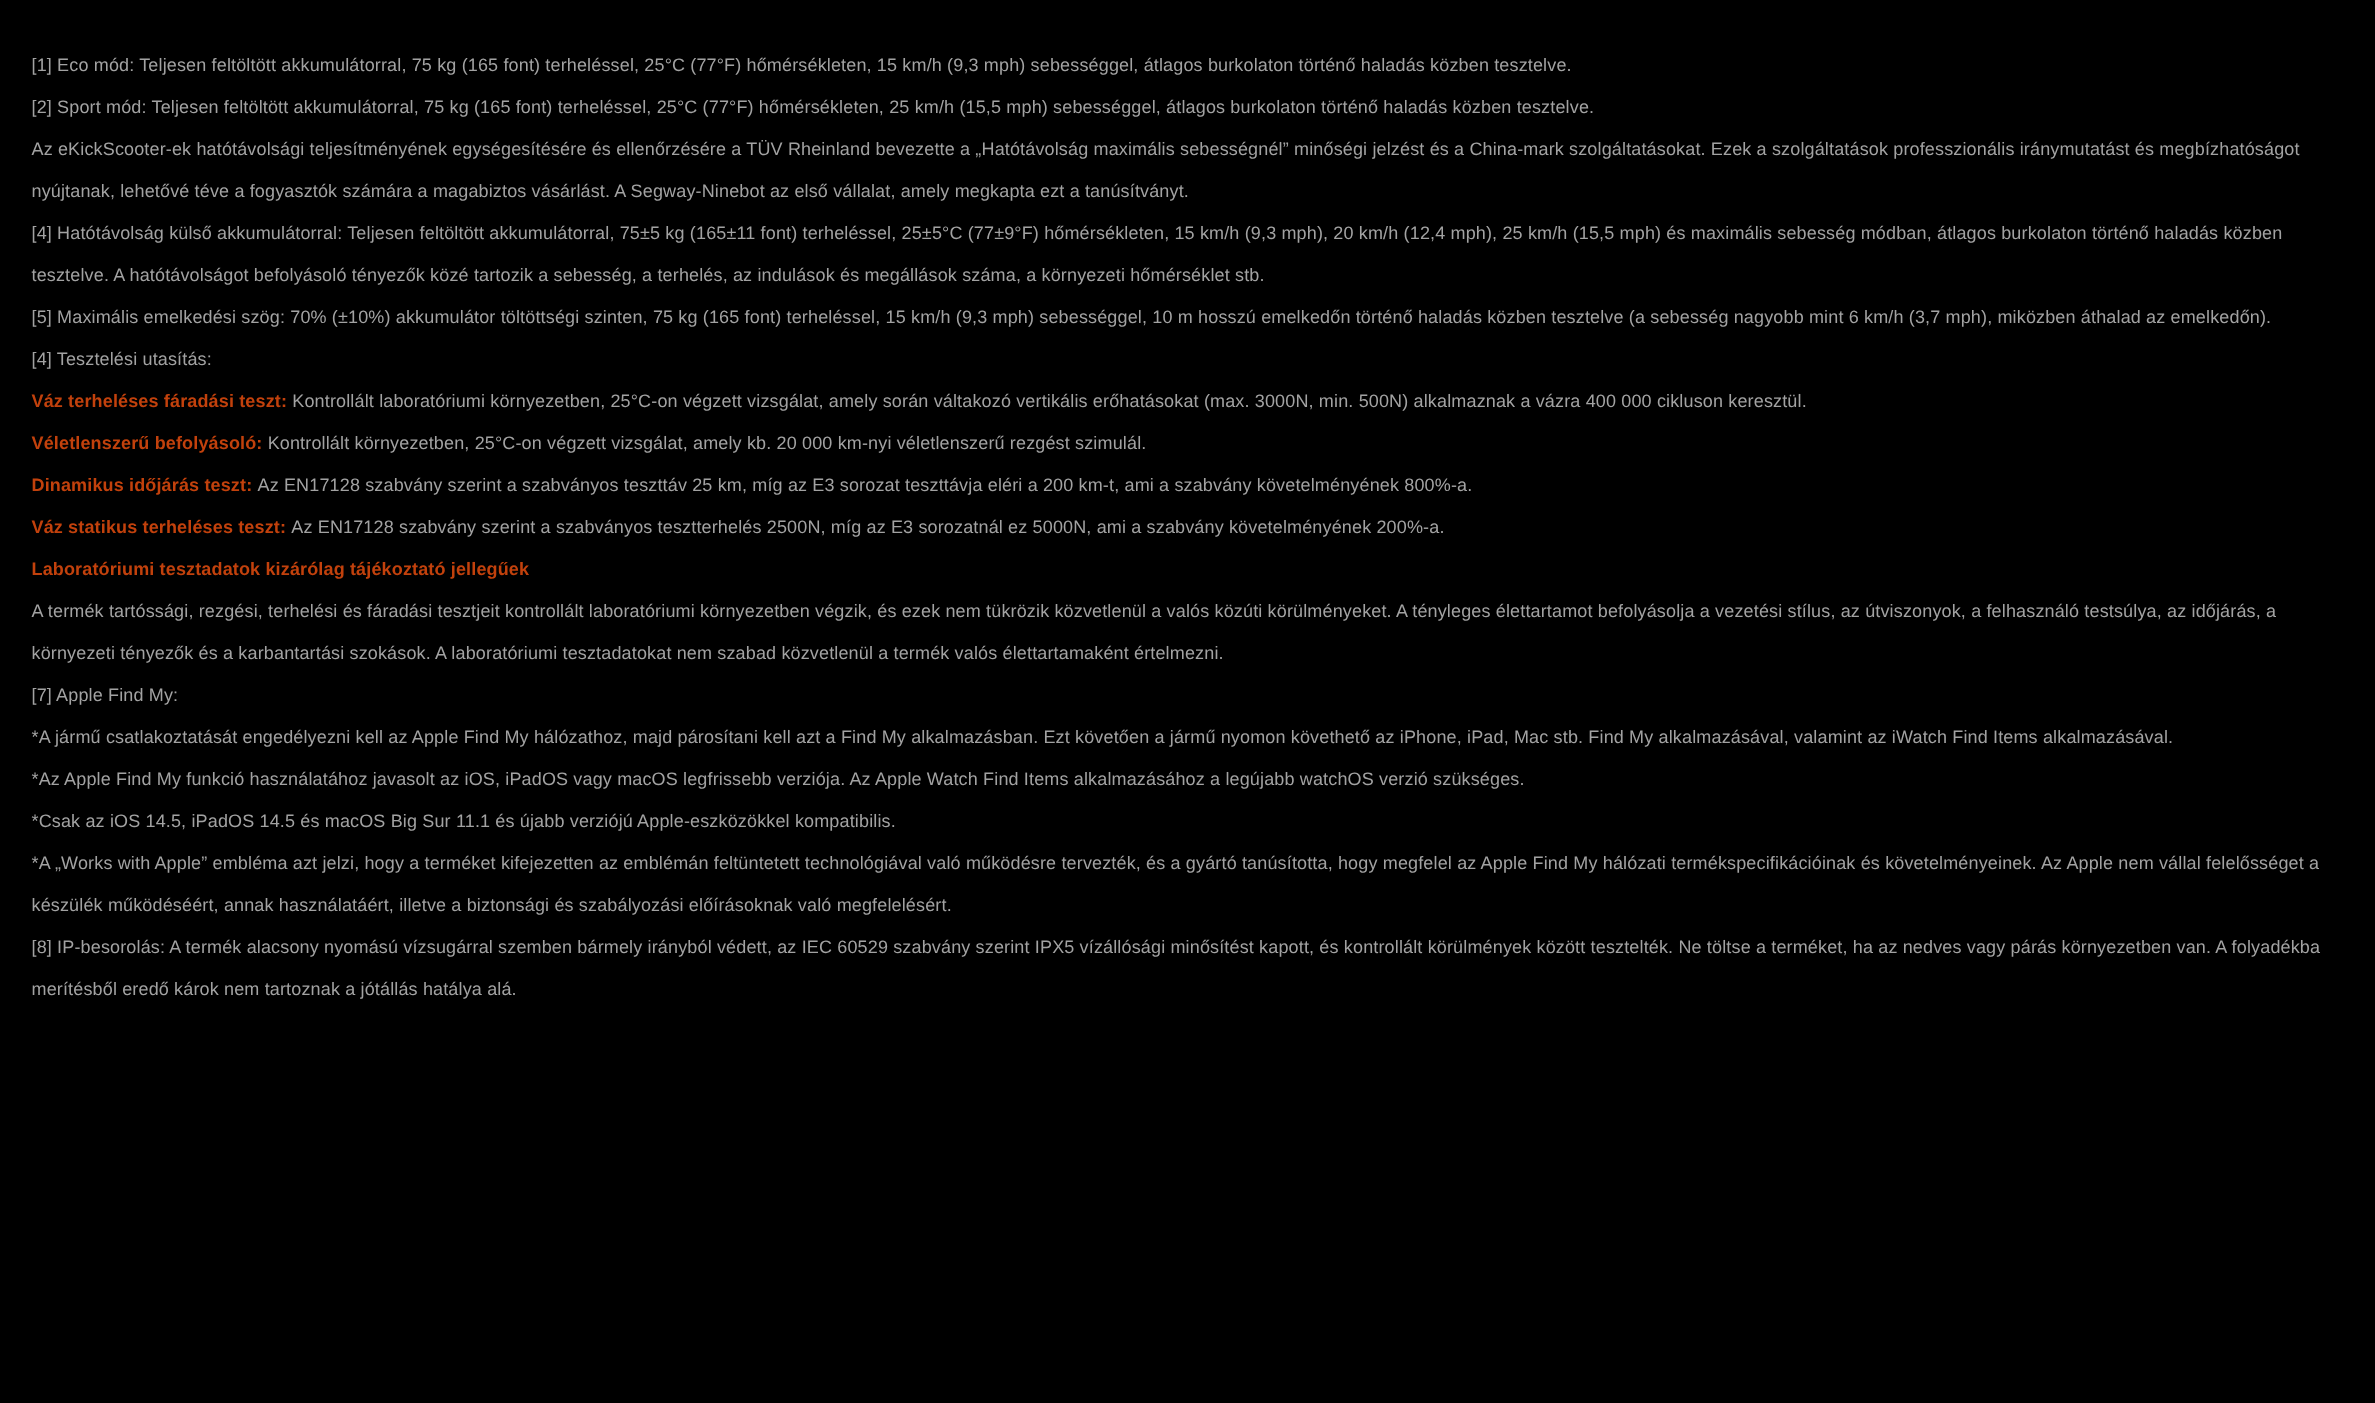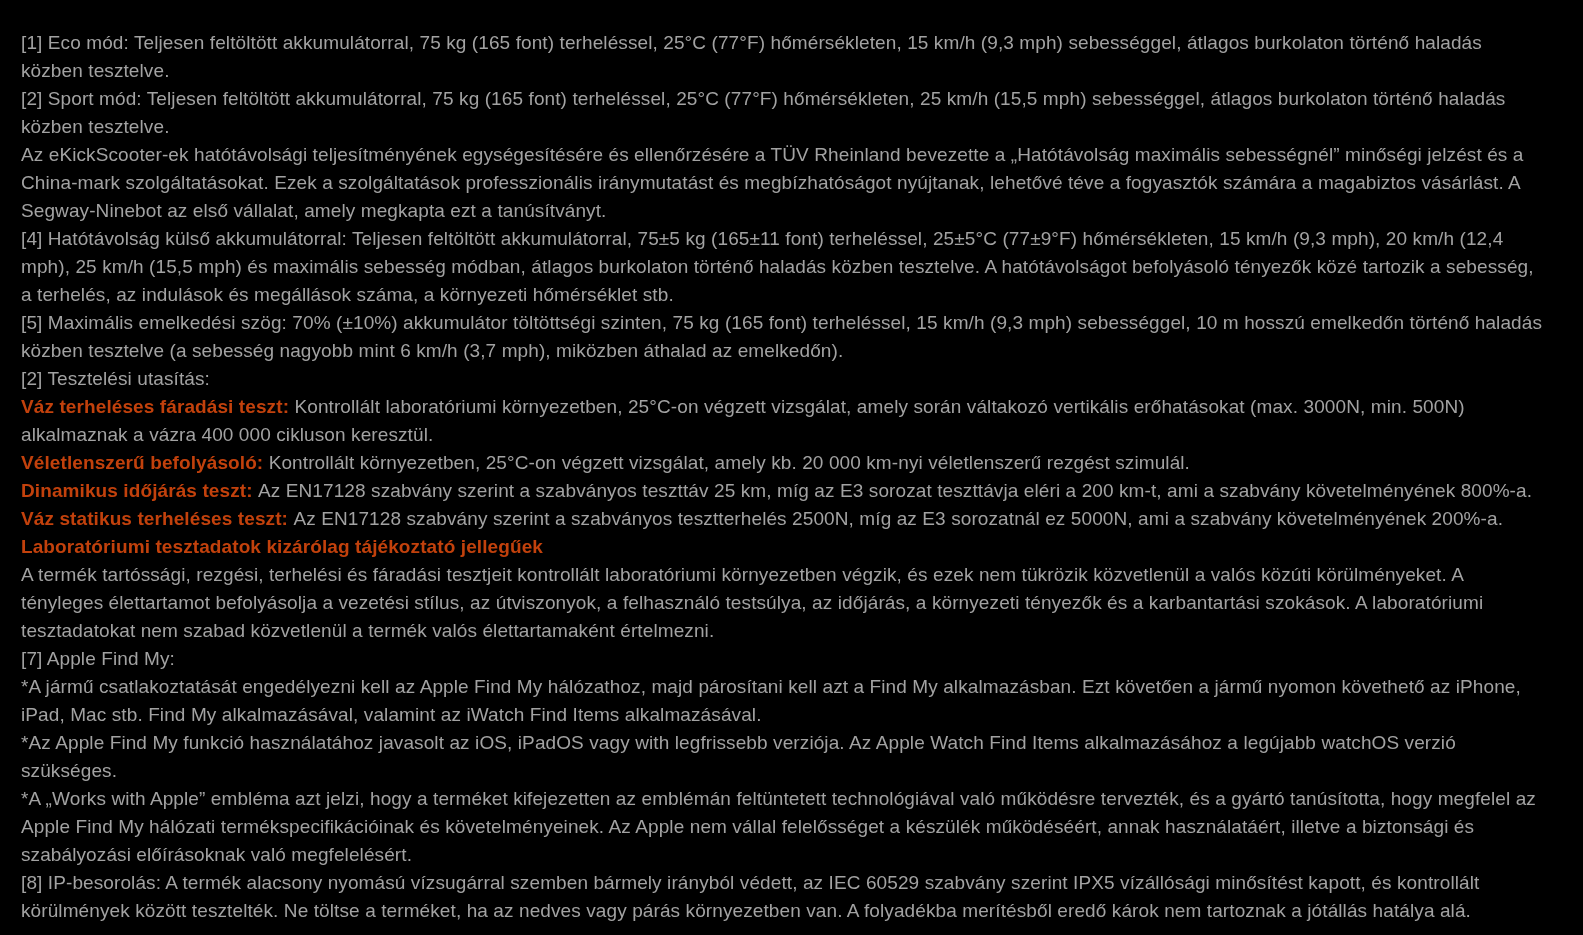--- a/index.html
+++ b/index.html
@@ -13,21 +13,21 @@
     box-sizing: border-box;
     background: #000000;
     overflow: hidden;
   }
   .footnotes {
     box-sizing: border-box;
     width: 100%;
     height: 100%;
     padding: 29px 34px 10px 21px;
     font-family: "Liberation Sans", "DejaVu Sans", sans-serif;
-    font-size: 19px;
+    font-size: 12px;
     line-height: 28px;
     color: #a2a2a2;
     letter-spacing: 0.1px;
   }
   .footnotes p {
     margin: 0;
     padding: 0;
   }
   .footnotes p b {
     font-weight: 700;
@@ -44,40 +44,41 @@
 
     <p><b></b><span>[2] Sport mód: Teljesen feltöltött akkumulátorral, 75 kg (165 font) terheléssel, 25°C (77°F) hőmérsékleten, 25 km/h (15,5 mph) sebességgel, átlagos burkolaton történő haladás közben tesztelve.</span></p>
 
 
     <p><b></b><span>Az eKickScooter-ek hatótávolsági teljesítményének egységesítésére és ellenőrzésére a TÜV Rheinland bevezette a „Hatótávolság maximális sebességnél” minőségi jelzést és a China-mark szolgáltatásokat. Ezek a szolgáltatások professzionális iránymutatást és megbízhatóságot nyújtanak, lehetővé téve a fogyasztók számára a magabiztos vásárlást. A Segway-Ninebot az első vállalat, amely megkapta ezt a tanúsítványt.</span></p>
 
     <p><b></b><span>[4] Hatótávolság külső akkumulátorral: Teljesen feltöltött akkumulátorral, 75±5 kg (165±11 font) terheléssel, 25±5°C (77±9°F) hőmérsékleten, 15 km/h (9,3 mph), 20 km/h (12,4 mph), 25 km/h (15,5 mph) és maximális sebesség módban, átlagos burkolaton történő haladás közben tesztelve. A hatótávolságot befolyásoló tényezők közé tartozik a sebesség, a terhelés, az indulások és megállások száma, a környezeti hőmérséklet stb.</span></p>
 
     <p><b></b><span>[5] Maximális emelkedési szög: 70% (±10%) akkumulátor töltöttségi szinten, 75 kg (165 font) terheléssel, 15 km/h (9,3 mph) sebességgel, 10 m hosszú emelkedőn történő haladás közben tesztelve (a sebesség nagyobb mint 6 km/h (3,7 mph), miközben áthalad az emelkedőn).</span></p>
 
-    <p><b></b><span>[2] Tesztelési utasítás:</span></p>
+    <p><b></b><span>[4] Tesztelési utasítás:</span></p>
 
     <p><b>Váz terheléses fáradási teszt: </b><span>Kontrollált laboratóriumi környezetben, 25°C-on végzett vizsgálat, amely során váltakozó vertikális erőhatásokat (max. 3000N, min. 500N) alkalmaznak a vázra 400 000 cikluson keresztül.</span></p>
 
     <p><b>Véletlenszerű befolyásoló: </b><span>Kontrollált környezetben, 25°C-on végzett vizsgálat, amely kb. 20 000 km-nyi véletlenszerű rezgést szimulál.</span></p>
 
     <p><b>Dinamikus időjárás teszt: </b><span>Az EN17128 szabvány szerint a szabványos teszttáv 25 km, míg az E3 sorozat teszttávja eléri a 200 km-t, ami a szabvány követelményének 800%-a.</span></p>
 
     <p><b>Váz statikus terheléses teszt: </b><span>Az EN17128 szabvány szerint a szabványos tesztterhelés 2500N, míg az E3 sorozatnál ez 5000N, ami a szabvány követelményének 200%-a.</span></p>
 
     <p><b>Laboratóriumi tesztadatok kizárólag tájékoztató jellegűek</b><span></span></p>
 
     <p><b></b><span>A termék tartóssági, rezgési, terhelési és fáradási tesztjeit kontrollált laboratóriumi környezetben végzik, és ezek nem tükrözik közvetlenül a valós közúti körülményeket. A tényleges élettartamot befolyásolja a vezetési stílus, az útviszonyok, a felhasználó testsúlya, az időjárás, a környezeti tényezők és a karbantartási szokások. A laboratóriumi tesztadatokat nem szabad közvetlenül a termék valós élettartamaként értelmezni.</span></p>
 
     <p><b></b><span>[7] Apple Find My:</span></p>
 
     <p><b></b><span>*A jármű csatlakoztatását engedélyezni kell az Apple Find My hálózathoz, majd párosítani kell azt a Find My alkalmazásban. Ezt követően a jármű nyomon követhető az iPhone, iPad, Mac stb. Find My alkalmazásával, valamint az iWatch Find Items alkalmazásával.</span></p>
 
-    <p><b></b><span>*Az Apple Find My funkció használatához javasolt az iOS, iPadOS vagy with legfrissebb verziója. Az Apple Watch Find Items alkalmazásához a legújabb watchOS verzió szükséges.</span></p>
+    <p><b></b><span>*Az Apple Find My funkció használatához javasolt az iOS, iPadOS vagy macOS legfrissebb verziója. Az Apple Watch Find Items alkalmazásához a legújabb watchOS verzió szükséges.</span></p>
 
+    <p><b></b><span>*Csak az iOS 14.5, iPadOS 14.5 és macOS Big Sur 11.1 és újabb verziójú Apple-eszközökkel kompatibilis.</span></p>
 
 
     <p><b></b><span>*A „Works with Apple” embléma azt jelzi, hogy a terméket kifejezetten az emblémán feltüntetett technológiával való működésre tervezték, és a gyártó tanúsította, hogy megfelel az Apple Find My hálózati termékspecifikációinak és követelményeinek. Az Apple nem vállal felelősséget a készülék működéséért, annak használatáért, illetve a biztonsági és szabályozási előírásoknak való megfelelésért.</span></p>
 
     <p><b></b><span>[8] IP-besorolás: A termék alacsony nyomású vízsugárral szemben bármely irányból védett, az IEC 60529 szabvány szerint IPX5 vízállósági minősítést kapott, és kontrollált körülmények között tesztelték. Ne töltse a terméket, ha az nedves vagy párás környezetben van. A folyadékba merítésből eredő károk nem tartoznak a jótállás hatálya alá.</span></p>
 
   </div>
 </div>
 
 </body></html>

